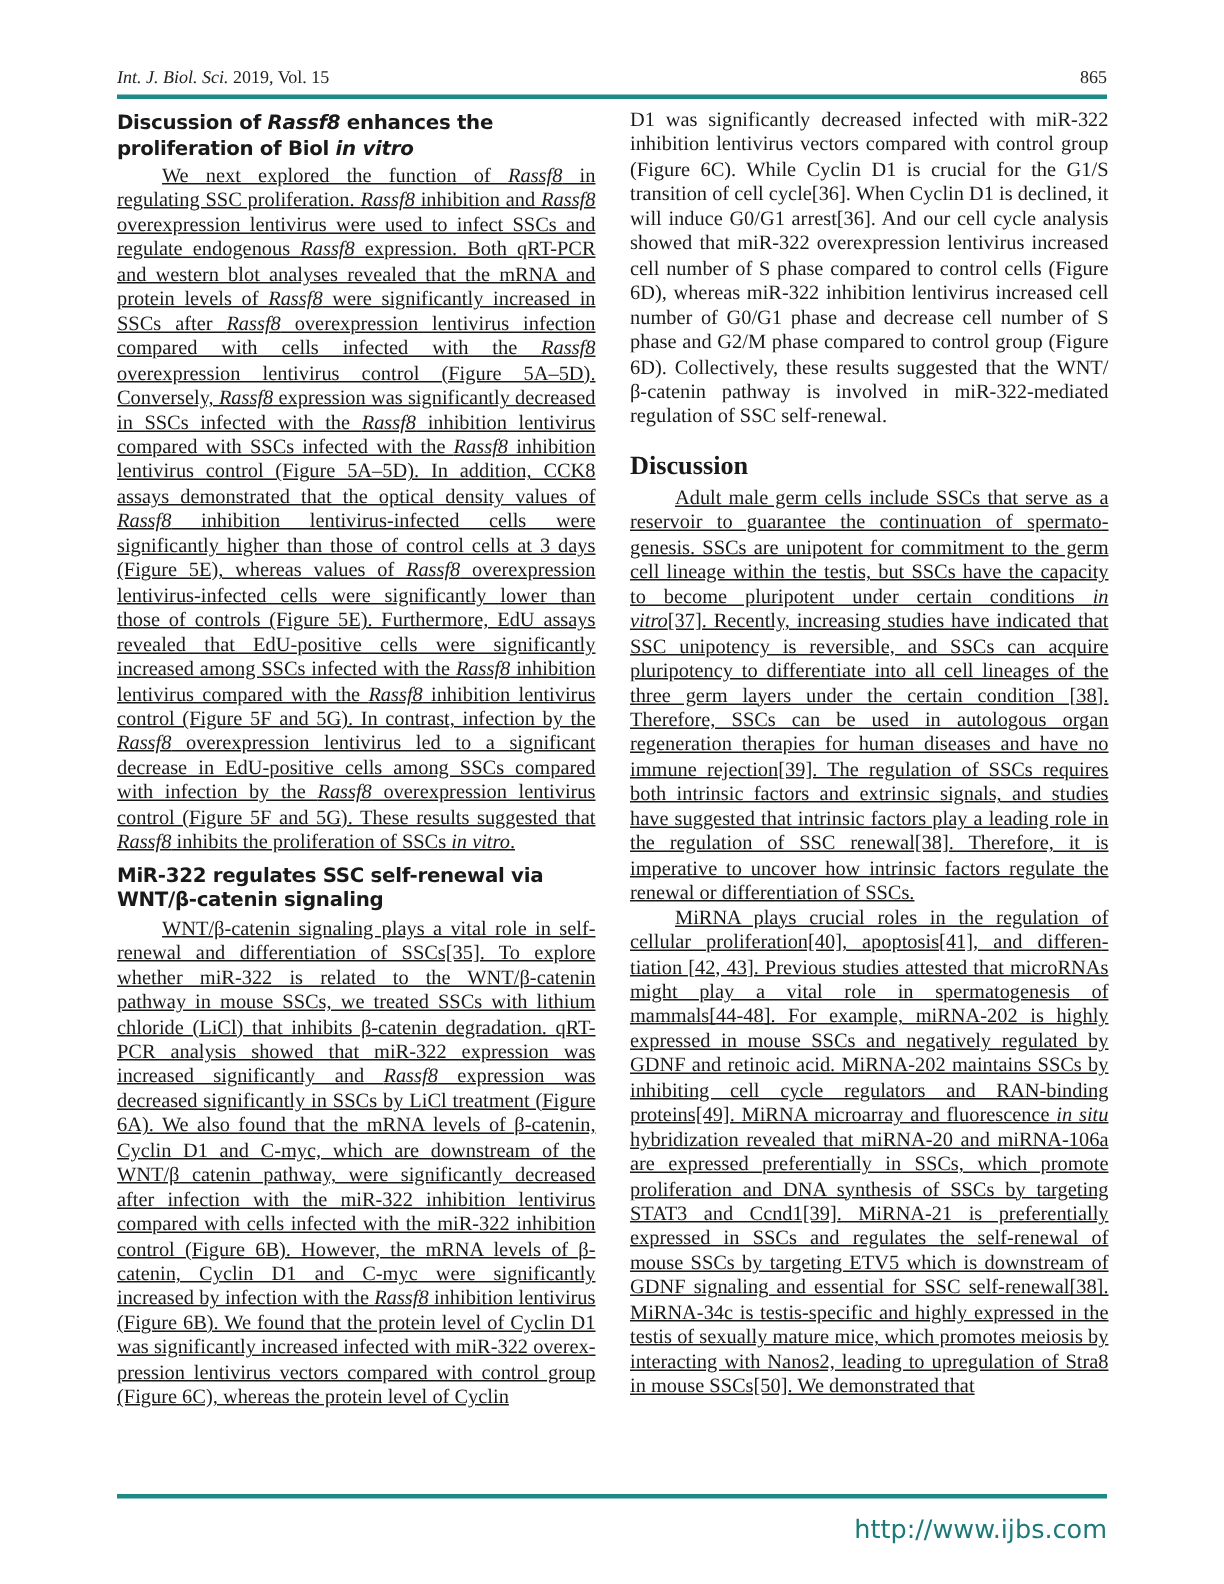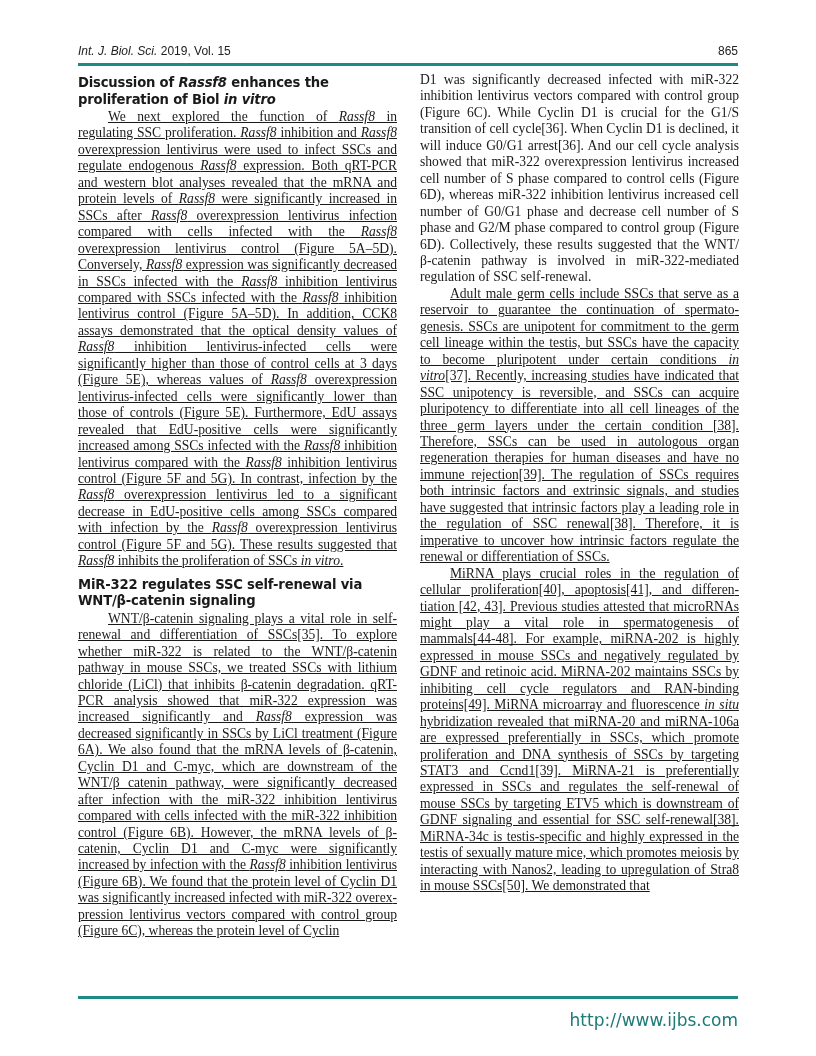--- a/index.html
+++ b/index.html
@@ -1,18 +1,18 @@
 <!DOCTYPE html>
 <html><head>
 <meta charset="utf-8">
 <style>
   html, body { margin:0; padding:0; background:#ffffff; }
   body { width:816px; height:1056px; position:relative; overflow:hidden; color:#1a1a1a; }
   .header { position:absolute; left:78px; top:42px; width:660px; height:20px;
-    font-family:Liberation Sans, sans-serif; font-size:12px; color:#222; }
+    font-family:Liberation Serif, serif; font-size:12px; color:#222; }
   .header .journal { position:absolute; left:0; top:2px; }
   .header .journal i { font-style:italic; }
   .header .page-num { position:absolute; right:0; top:2px;text-align:right; }
   .rule { position:absolute; left:78px; width:660px; height:3px; background:#1d8a87; }
   .rule.top { top:63px; }
   .rule.bottom { top:996px; }
   .col { position:absolute; top:72px; width:319px;
     font-family:"Liberation Serif", serif; font-size:13.6px; line-height:16.45px; }
   .col.left { left:78px; }
   .col.right { left:420px; }
@@ -38,18 +38,19 @@
 
 <div class="col left">
   <h3><span>Discussion of </span><i>Rassf8</i><span> enhances the proliferation of Biol </span><i>in vitro</i></h3>
   <p class="indent">We next explored the function of <i>Rassf8</i> in regulating SSC proliferation. <i>Rassf8</i> inhibition and <i>Rassf8</i> overexpression lentivirus were used to infect SSCs and regulate endogenous <i>Rassf8</i> expression. Both qRT-PCR and western blot analyses revealed that the mRNA and protein levels of <i>Rassf8</i> were significantly increased in SSCs after <i>Rassf8</i> overexpression lentivirus infection compared with cells infected with the <i>Rassf8</i> overexpression lentivirus control (Figure 5A–5D). Conversely, <i>Rassf8</i> expression was significantly decreased in SSCs infected with the <i>Rassf8</i> inhibition lentivirus compared with SSCs infected with the <i>Rassf8</i> inhibition lentivirus control (Figure 5A–5D). In addition, CCK8 assays demonstra­ted that the optical density values of <i>Rassf8</i> inhibition lentivirus-infected cells were significantly higher than those of control cells at 3 days (Figure 5E), whereas values of <i>Rassf8</i> overexpression lentivirus-infected cells were significantly lower than those of controls (Figure 5E). Furthermore, EdU assays revealed that EdU-positive cells were significantly increased among SSCs infected with the <i>Rassf8</i> inhibition lentivirus compared with the <i>Rassf8</i> inhibition lentivirus control (Figure 5F and 5G). In contrast, infection by the <i>Rassf8</i> overexpression lentivirus led to a significant decrease in EdU-positive cells among SSCs compared with infection by the <i>Rassf8</i> overexpression lentivirus control (Figure 5F and 5G). These results suggested that <i>Rassf8</i> inhibits the proliferation of SSCs <i>in vitro</i>.</p>
   <h3 style="margin-top:7px;">MiR-322 regulates SSC self-renewal via WNT/β-catenin signaling</h3>
   <p class="indent">WNT/β-catenin signaling plays a vital role in self-renewal and differentiation of SSCs[35]. To explore whether miR-322 is related to the WNT/β-catenin pathway in mouse SSCs, we treated SSCs with lithium chloride (LiCl) that inhibits β-catenin degradation. qRT-PCR analysis showed that miR-322 expression was increased significantly and <i>Rassf8</i> expression was decreased significantly in SSCs by LiCl treatment (Figure 6A). We also found that the mRNA levels of β-catenin, Cyclin D1 and C-myc, which are downstream of the WNT/β catenin pathway, were significantly decreased after infection with the miR-322 inhibition lentivirus compared with cells infected with the miR-322 inhibition control (Figure 6B). However, the mRNA levels of β-catenin, Cyclin D1 and C-myc were significantly increased by infection with the <i>Rassf8</i> inhibition lentivirus (Figure 6B). We found that the protein level of Cyclin D1 was significantly increased infected with miR-322 overex­pression lentivirus vectors compared with control group (Figure 6C), whereas the protein level of Cyclin</p>
 </div>
 
 <div class="col right">
   <p>D1 was significantly decreased infected with miR-322 inhibition lentivirus vectors compared with control group (Figure 6C). While Cyclin D1 is crucial for the G1/S transition of cell cycle[36]. When Cyclin D1 is declined, it will induce G0/G1 arrest[36]. And our cell cycle analysis showed that miR-322 overexpression lentivirus increased cell number of S phase compared to control cells (Figure 6D), whereas miR-322 inhibition lentivirus increased cell number of G0/G1 phase and decrease cell number of S phase and G2/M phase compared to control group (Figure 6D). Collectively, these results suggested that the WNT/ β-catenin pathway is involved in miR-322-mediated regulation of SSC self-renewal.</p>
+  <h2>Discussion</h2>
   <p class="indent">Adult male germ cells include SSCs that serve as a reservoir to guarantee the continuation of spermato­genesis. SSCs are unipotent for commitment to the germ cell lineage within the testis, but SSCs have the capacity to become pluripotent under certain conditions <i>in vitro</i>[37]. Recently, increasing studies have indicated that SSC unipotency is reversible, and SSCs can acquire pluripotency to differentiate into all cell lineages of the three germ layers under the certain condition [38]. Therefore, SSCs can be used in autologous organ regeneration therapies for human diseases and have no immune rejection[39]. The regulation of SSCs requires both intrinsic factors and extrinsic signals, and studies have suggested that intrinsic factors play a leading role in the regulation of SSC renewal[38]. Therefore, it is imperative to uncover how intrinsic factors regulate the renewal or differentiation of SSCs.</p>
   <p class="indent">MiRNA plays crucial roles in the regulation of cellular proliferation[40], apoptosis[41], and differen­tiation [42, 43]. Previous studies attested that microRNAs might play a vital role in spermatogenesis of mammals[44-48]. For example, miRNA-202 is highly expressed in mouse SSCs and negatively regulated by GDNF and retinoic acid. MiRNA-202 maintains SSCs by inhibiting cell cycle regulators and RAN-binding proteins[49]. MiRNA microarray and fluorescence <i>in situ</i> hybridization revealed that miRNA-20 and miRNA-106a are expressed preferen­tially in SSCs, which promote proliferation and DNA synthesis of SSCs by targeting STAT3 and Ccnd1[39]. MiRNA-21 is preferentially expressed in SSCs and regulates the self-renewal of mouse SSCs by targeting ETV5 which is downstream of GDNF signaling and essential for SSC self-renewal[38]. MiRNA-34c is testis-specific and highly expressed in the testis of sexually mature mice, which promotes meiosis by interacting with Nanos2, leading to upregulation of Stra8 in mouse SSCs[50]. We demonstrated that</p>
 </div>
 
 <div class="rule bottom"></div>
 <a class="footer">http://www.ijbs.com</a>
 
 </body></html>

